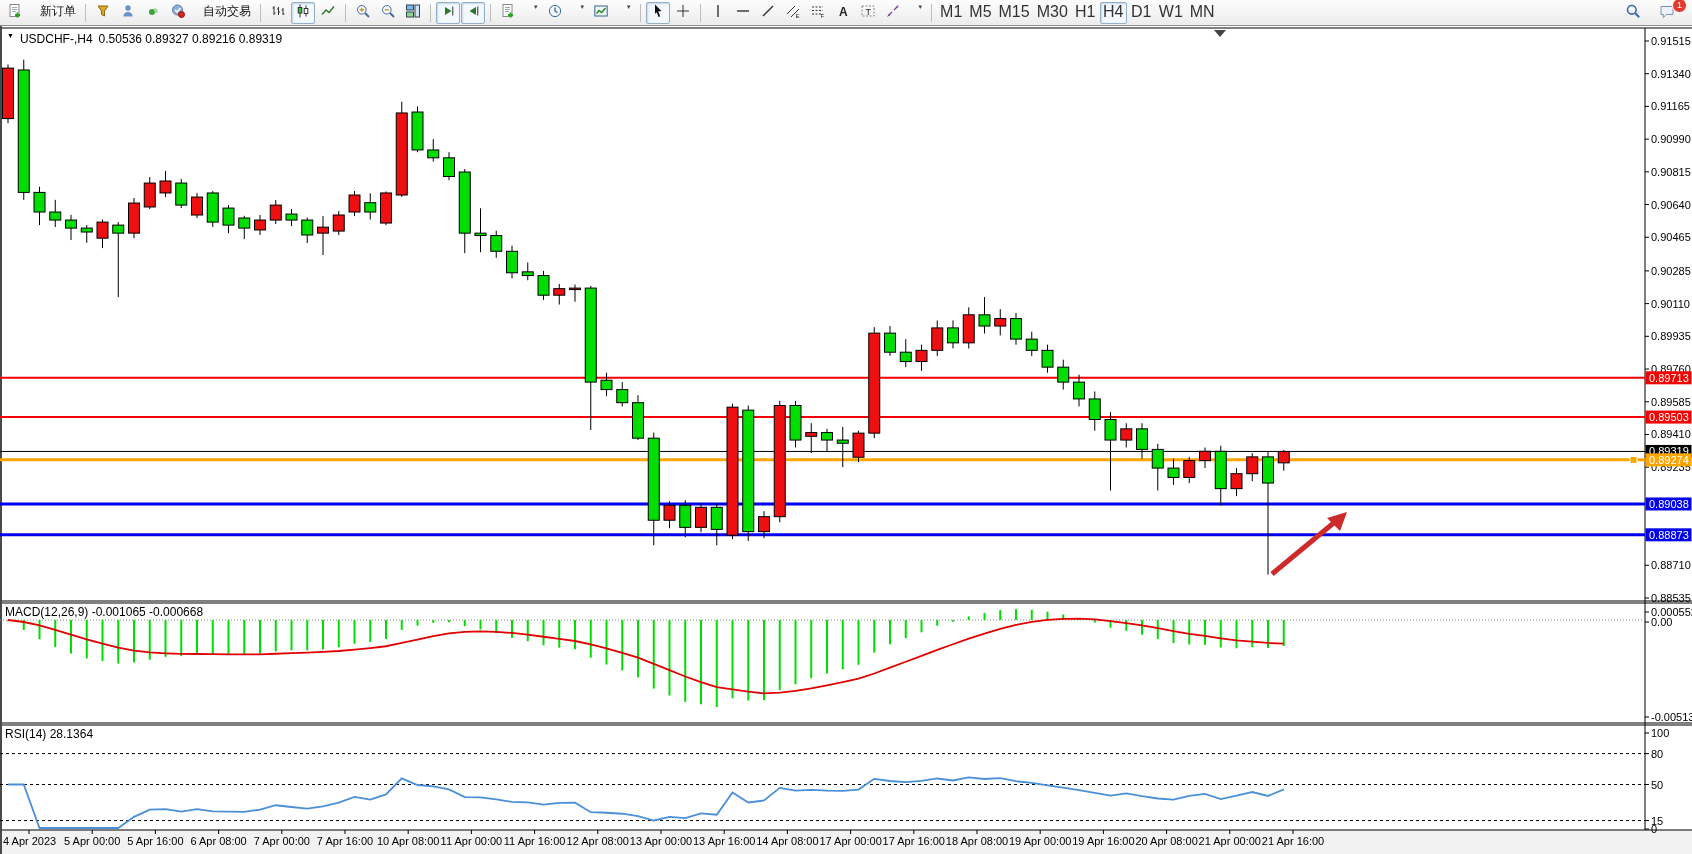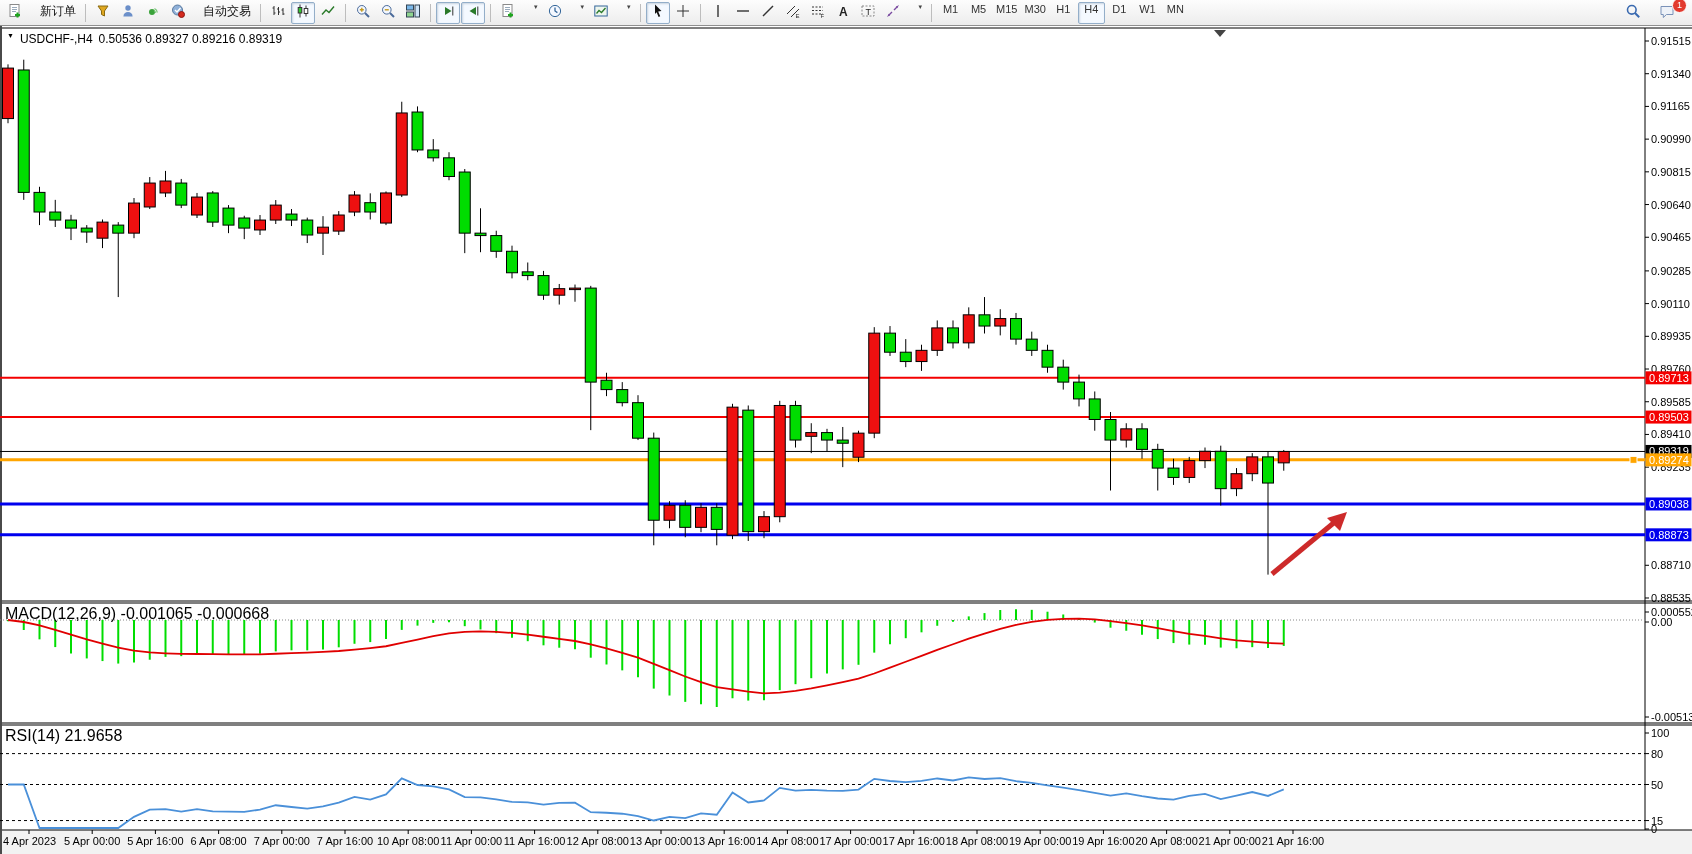--- a/index.html
+++ b/index.html
@@ -5,31 +5,31 @@
   html,body{margin:0;padding:0}
   body{width:1692px;height:854px;position:relative;overflow:hidden;background:#fff;
        font-family:"Liberation Sans","DejaVu Sans",sans-serif;}
   .toolbar{position:absolute;top:0;left:0;width:1692px;height:26px;z-index:5;
            background:linear-gradient(#fdfdfd,#ececec);border-bottom:1px solid #8f8f8f;
            display:flex;align-items:center;padding:0 3px;box-sizing:border-box;gap:1px}
   .tb-btn{display:inline-flex;align-items:flex-start;gap:17px;height:22px;min-width:23px;padding:0 3px;
           background:transparent;border:1px solid transparent;font-size:12px;color:#111;border-radius:2px;
           font-family:inherit;justify-content:center}
   .tb-btn.active{background:#f4f9ff;border:1px solid #93aec9;box-shadow:inset 1px 1px 2px #c9d4e0}
-  .tb-btn.tf{font-size:11px;color:#333;min-width:27px;padding:0 2px}
+  .tb-btn.tf{font-size:16px;color:#333;min-width:27px;padding:0 2px}
   .tb-btn .dd{font-size:7px;color:#444;margin-left:1px}
   .tb-sep{width:1px;height:18px;background:#bdbdbd;margin:0 4px;flex:0 0 auto}
   .tb-right{margin-left:auto;display:flex;align-items:center;gap:10px;padding-right:10px}
   .badge-wrap{position:relative}
   .badge{position:absolute;top:-4px;right:-8px;background:#e23a2e;color:#fff;border-radius:50%;
          width:13px;height:13px;font-size:9px;line-height:13px;text-align:center;border:1px solid #fff}
   .icon{display:inline-flex;width:16px;height:16px}
   .icon svg{width:16px;height:16px}
   #chart-svg{position:absolute;top:0;left:0;z-index:1}
-  .pane-label{position:absolute;z-index:3;font-size:16px;color:#000;white-space:nowrap}
+  .pane-label{position:absolute;z-index:3;font-size:12px;color:#000;white-space:nowrap}
   #sym-title{top:32px;left:7px;font-size:12px;display:flex;align-items:flex-start;gap:6px}
   #sym-title .tri{font-size:7px;position:relative;top:0px}
   #macd-label{top:605px;left:5px}
   #rsi-label{top:727px;left:5px}
   text{font-family:"Liberation Sans","DejaVu Sans",sans-serif}
 </style>
 </head>
 <body>
 
 <svg id="chart-svg" width="1692" height="854">
@@ -686,13 +686,13 @@
         </button><span class="badge">1</span></span>
     </span>
   </div>
 
 <div class="pane-label" id="sym-title">
   <span class="tri">▼</span>
   <span>USDCHF-,H4</span>
   <span>0.50536 0.89327 0.89216 0.89319</span>
 </div>
 <div class="pane-label" id="macd-label">MACD(12,26,9) -0.001065 -0.000668</div>
-<div class="pane-label" id="rsi-label">RSI(14) 21.9658</div>
+<div class="pane-label" id="rsi-label">RSI(14) 28.1364</div>
 
 </body></html>

